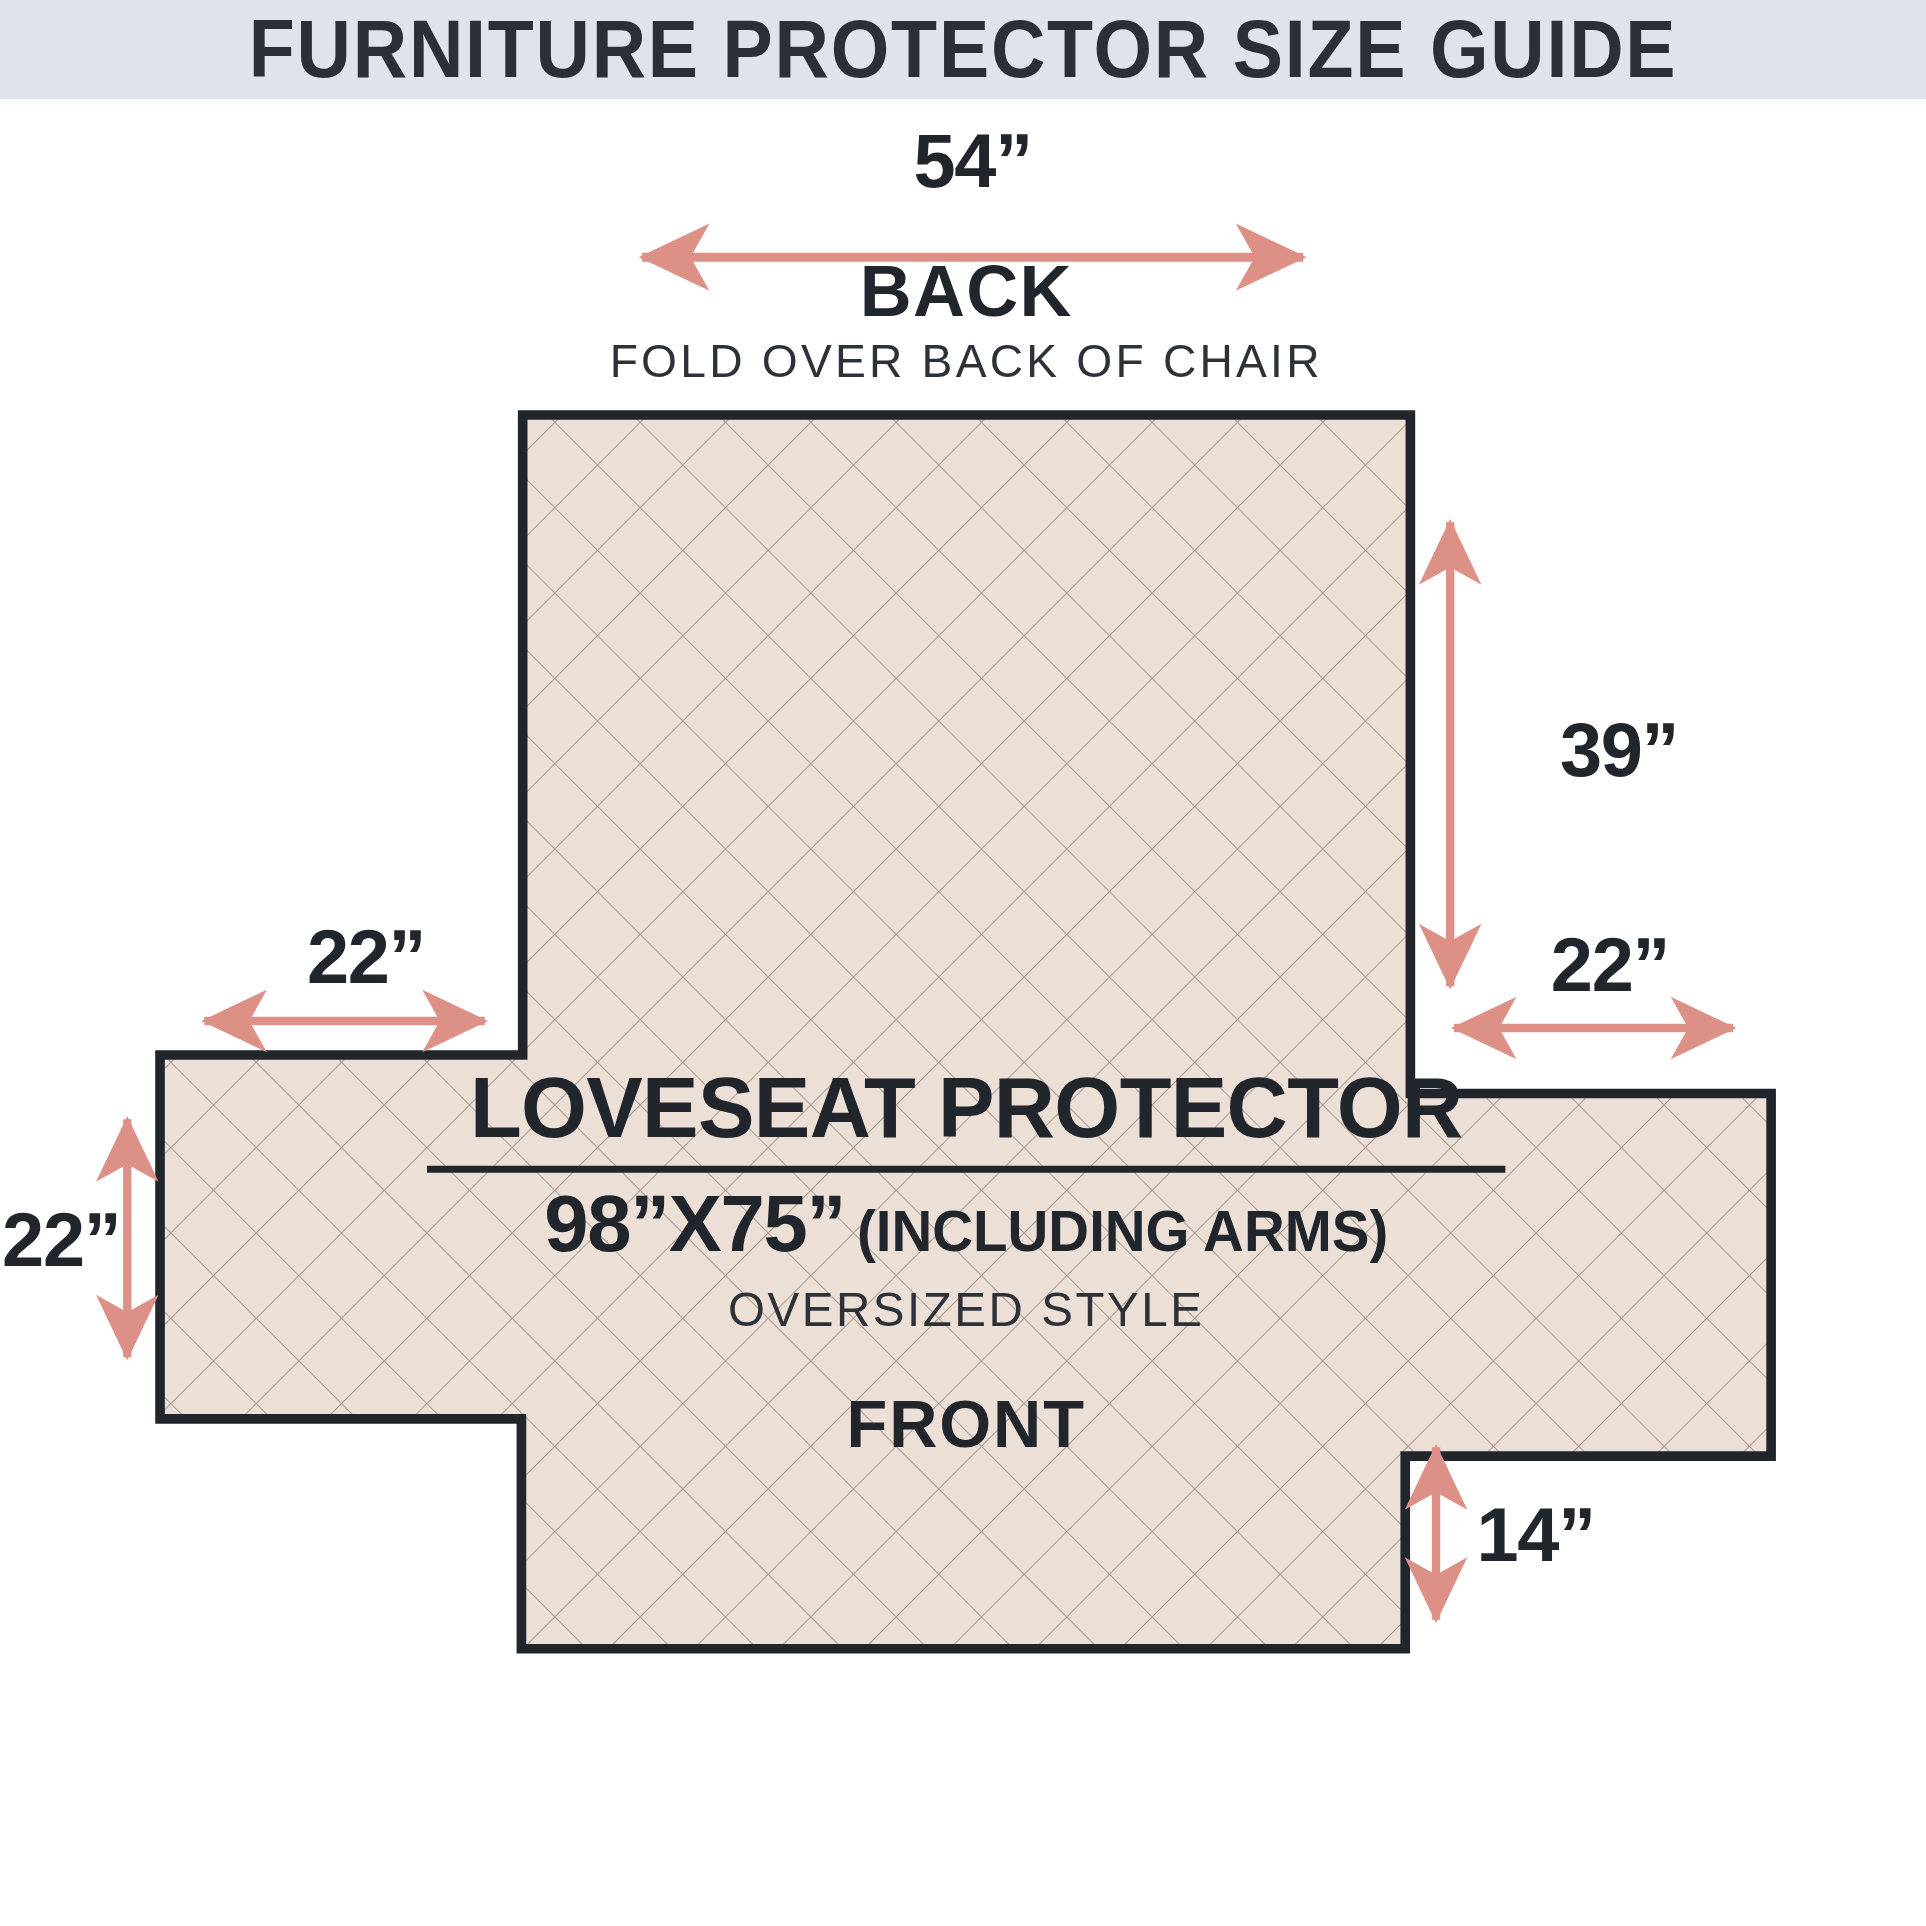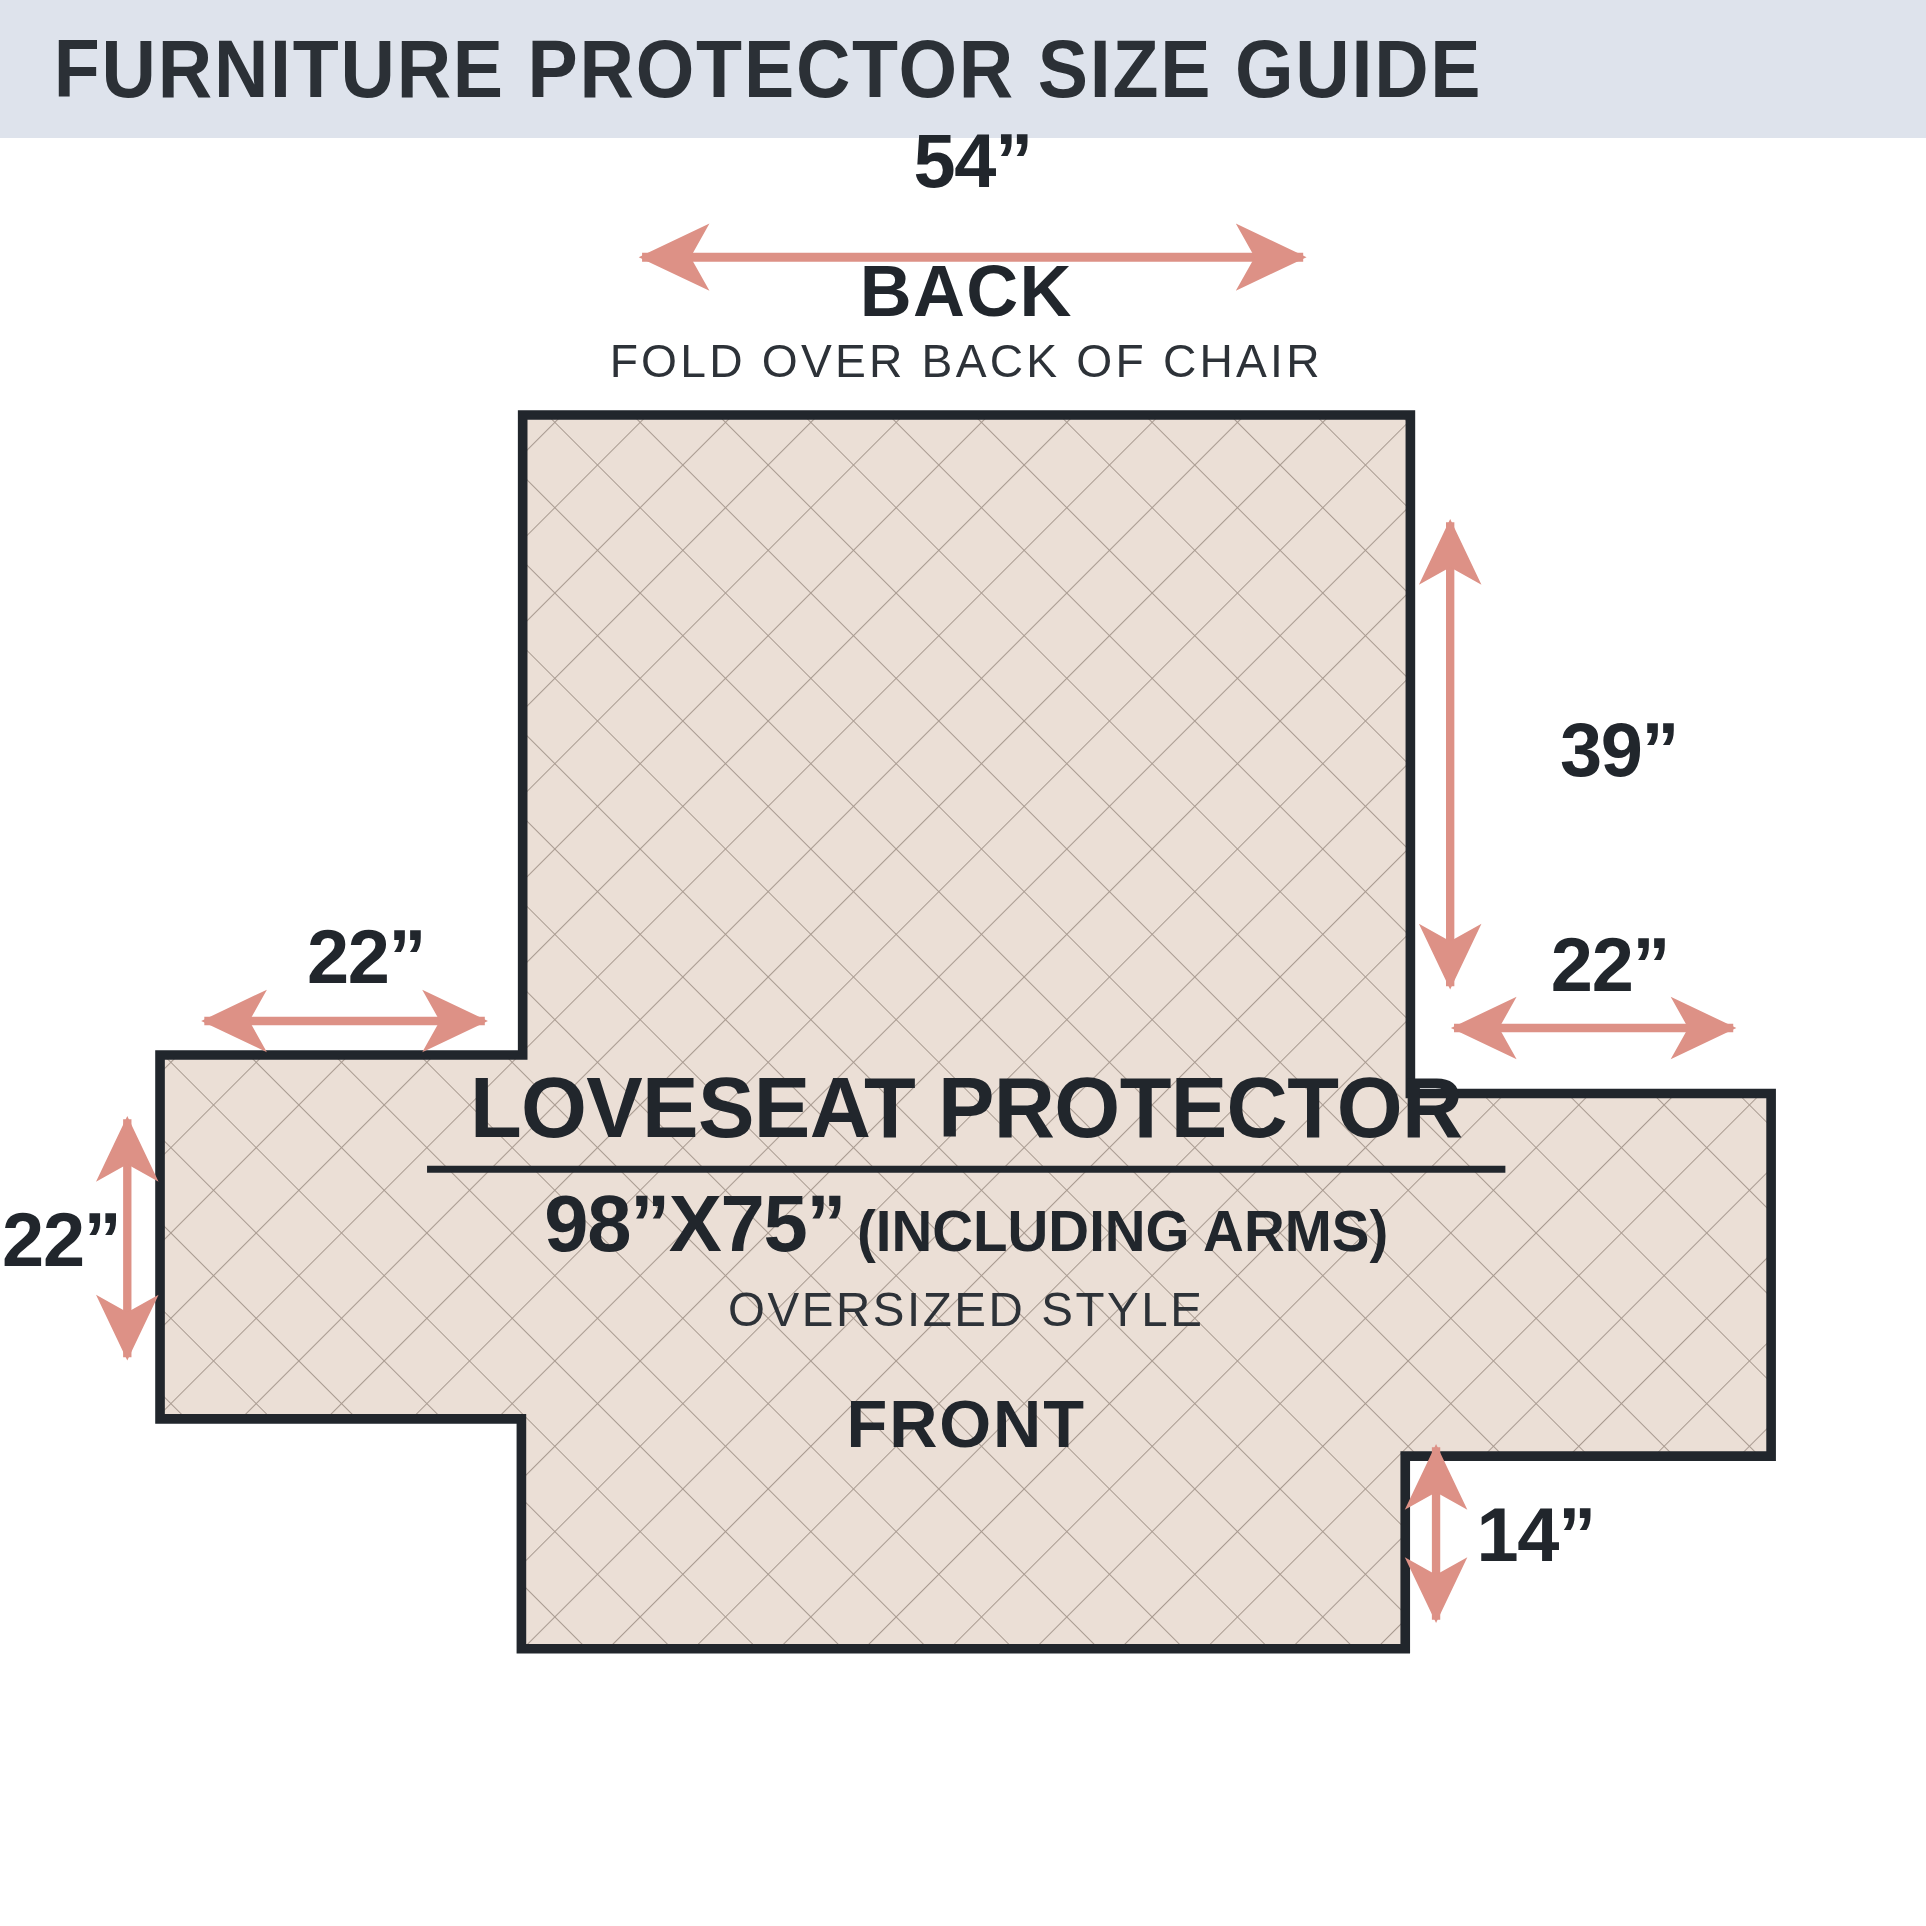--- a/index.html
+++ b/index.html
@@ -4,23 +4,23 @@
 <style>
   html,body{margin:0;padding:0;}
   body{
     width:1926px;height:1926px;
     background:#ffffff;
     font-family:"Liberation Sans", sans-serif;
     overflow:hidden;
     position:relative;
   }
   #header-bar{
-    position:absolute;left:0;top:0;width:1926px;height:138px;
+    position:absolute;left:0;top:0;width:1926px;height:99px;
     background:#dee3ec;
-    display:flex;align-items:center;justify-content:flex-start;
+    display:flex;align-items:center;justify-content:center;
   }
   #header-title{
     color:#2b3036;
     font-weight:bold;
     font-size:81px;
     letter-spacing:1.9px;
     line-height:1;
     transform:scaleX(0.93);
     white-space:nowrap;
     font-family:"Liberation Sans", sans-serif;

